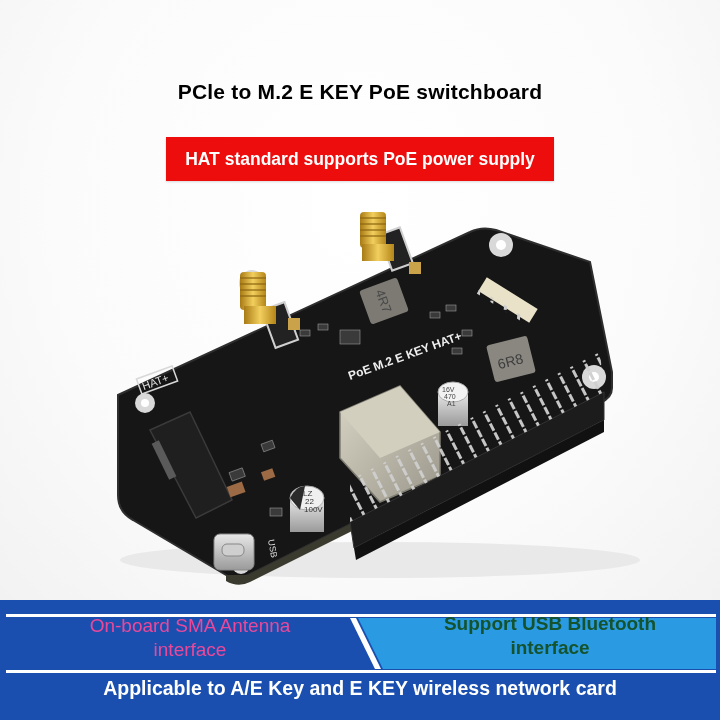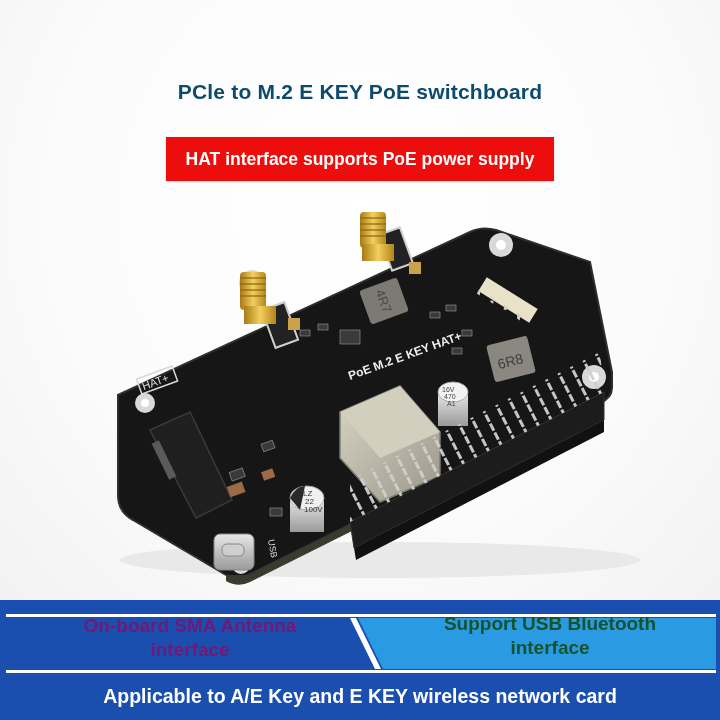--- a/index.html
+++ b/index.html
@@ -8,21 +8,21 @@
       background: #ffffff;
       font-family: "Liberation Sans", "DejaVu Sans", sans-serif;
     }
     .page-bg {
       position: absolute; left: 0; top: 0; width: 720px; height: 600px;
       background: radial-gradient(ellipse at 50% 35%, #ffffff 0%, #fbfbfb 60%, #f2f2f2 100%);
     }
     .title {
       position: absolute; left: 0; right: 0; top: 80px;
       text-align: center; font-size: 21px; font-weight: bold;
-      color: #0c4a6e; letter-spacing: 0.2px;
+      color: #000000; letter-spacing: 0.2px;
     }
     .red-banner {
       position: absolute; left: 166px; top: 137px; width: 388px; height: 44px;
       background: #ee0d0d; color: #ffffff;
       font-size: 17.5px; font-weight: bold;
       display: flex; align-items: center; justify-content: center;
       box-shadow: 0 1px 2px rgba(0,0,0,0.15);
     }
     .board-wrap { position: absolute; left: 0; top: 180px; width: 720px; height: 420px; }
     .board-wrap svg { position: absolute; left: 0; top: 0; }
@@ -31,42 +31,42 @@
     .bottom-area {
       position: absolute; left: 0; top: 600px; width: 720px; height: 120px;
       background: #1a4fb0;
     }
     .mid-band {
       position: absolute; left: 0; top: 604px; width: 720px; height: 92px;
     }
     .mid-band svg { position: absolute; left: 0; top: 0; }
     .feature-left {
       position: absolute; left: 20px; top: 614px; width: 340px;
-      color: #701a75; font-size: 19px; font-weight: bold; text-align: center;
+      color: #ec4899; font-size: 19px; font-weight: normal; text-align: center;
       line-height: 24px;
     }
     .feature-right {
       position: absolute; left: 385px; top: 612px; width: 330px;
       color: #14532d; font-size: 19px; font-weight: bold; text-align: center;
       line-height: 24px;
     }
     .bottom-line {
       position: absolute; left: 0; right: 0; top: 677px;
-      text-align: center; color: #ffffff; font-size: 19.5px; font-weight: bold; margin-top: 8px;
+      text-align: center; color: #ffffff; font-size: 19.5px; font-weight: bold;
     }
   </style>
 </head>
 <body>
 
 <div class="page-bg"></div>
 
 <div class="title">PCle to M.2 E KEY PoE switchboard</div>
 
 <div class="red-banner">
-  <span>HAT interface supports PoE power supply</span>
+  <span>HAT standard supports PoE power supply</span>
 </div>
 
 <div class="board-wrap">
   <svg width="720" height="420" viewBox="0 180 720 420" xmlns="http://www.w3.org/2000/svg">
     <defs>
       <linearGradient id="gold" x1="0" y1="0" x2="1" y2="0">
         <stop offset="0" stop-color="#a87a14"></stop>
         <stop offset="0.5" stop-color="#f2cf5e"></stop>
         <stop offset="1" stop-color="#b48519"></stop>
       </linearGradient>

